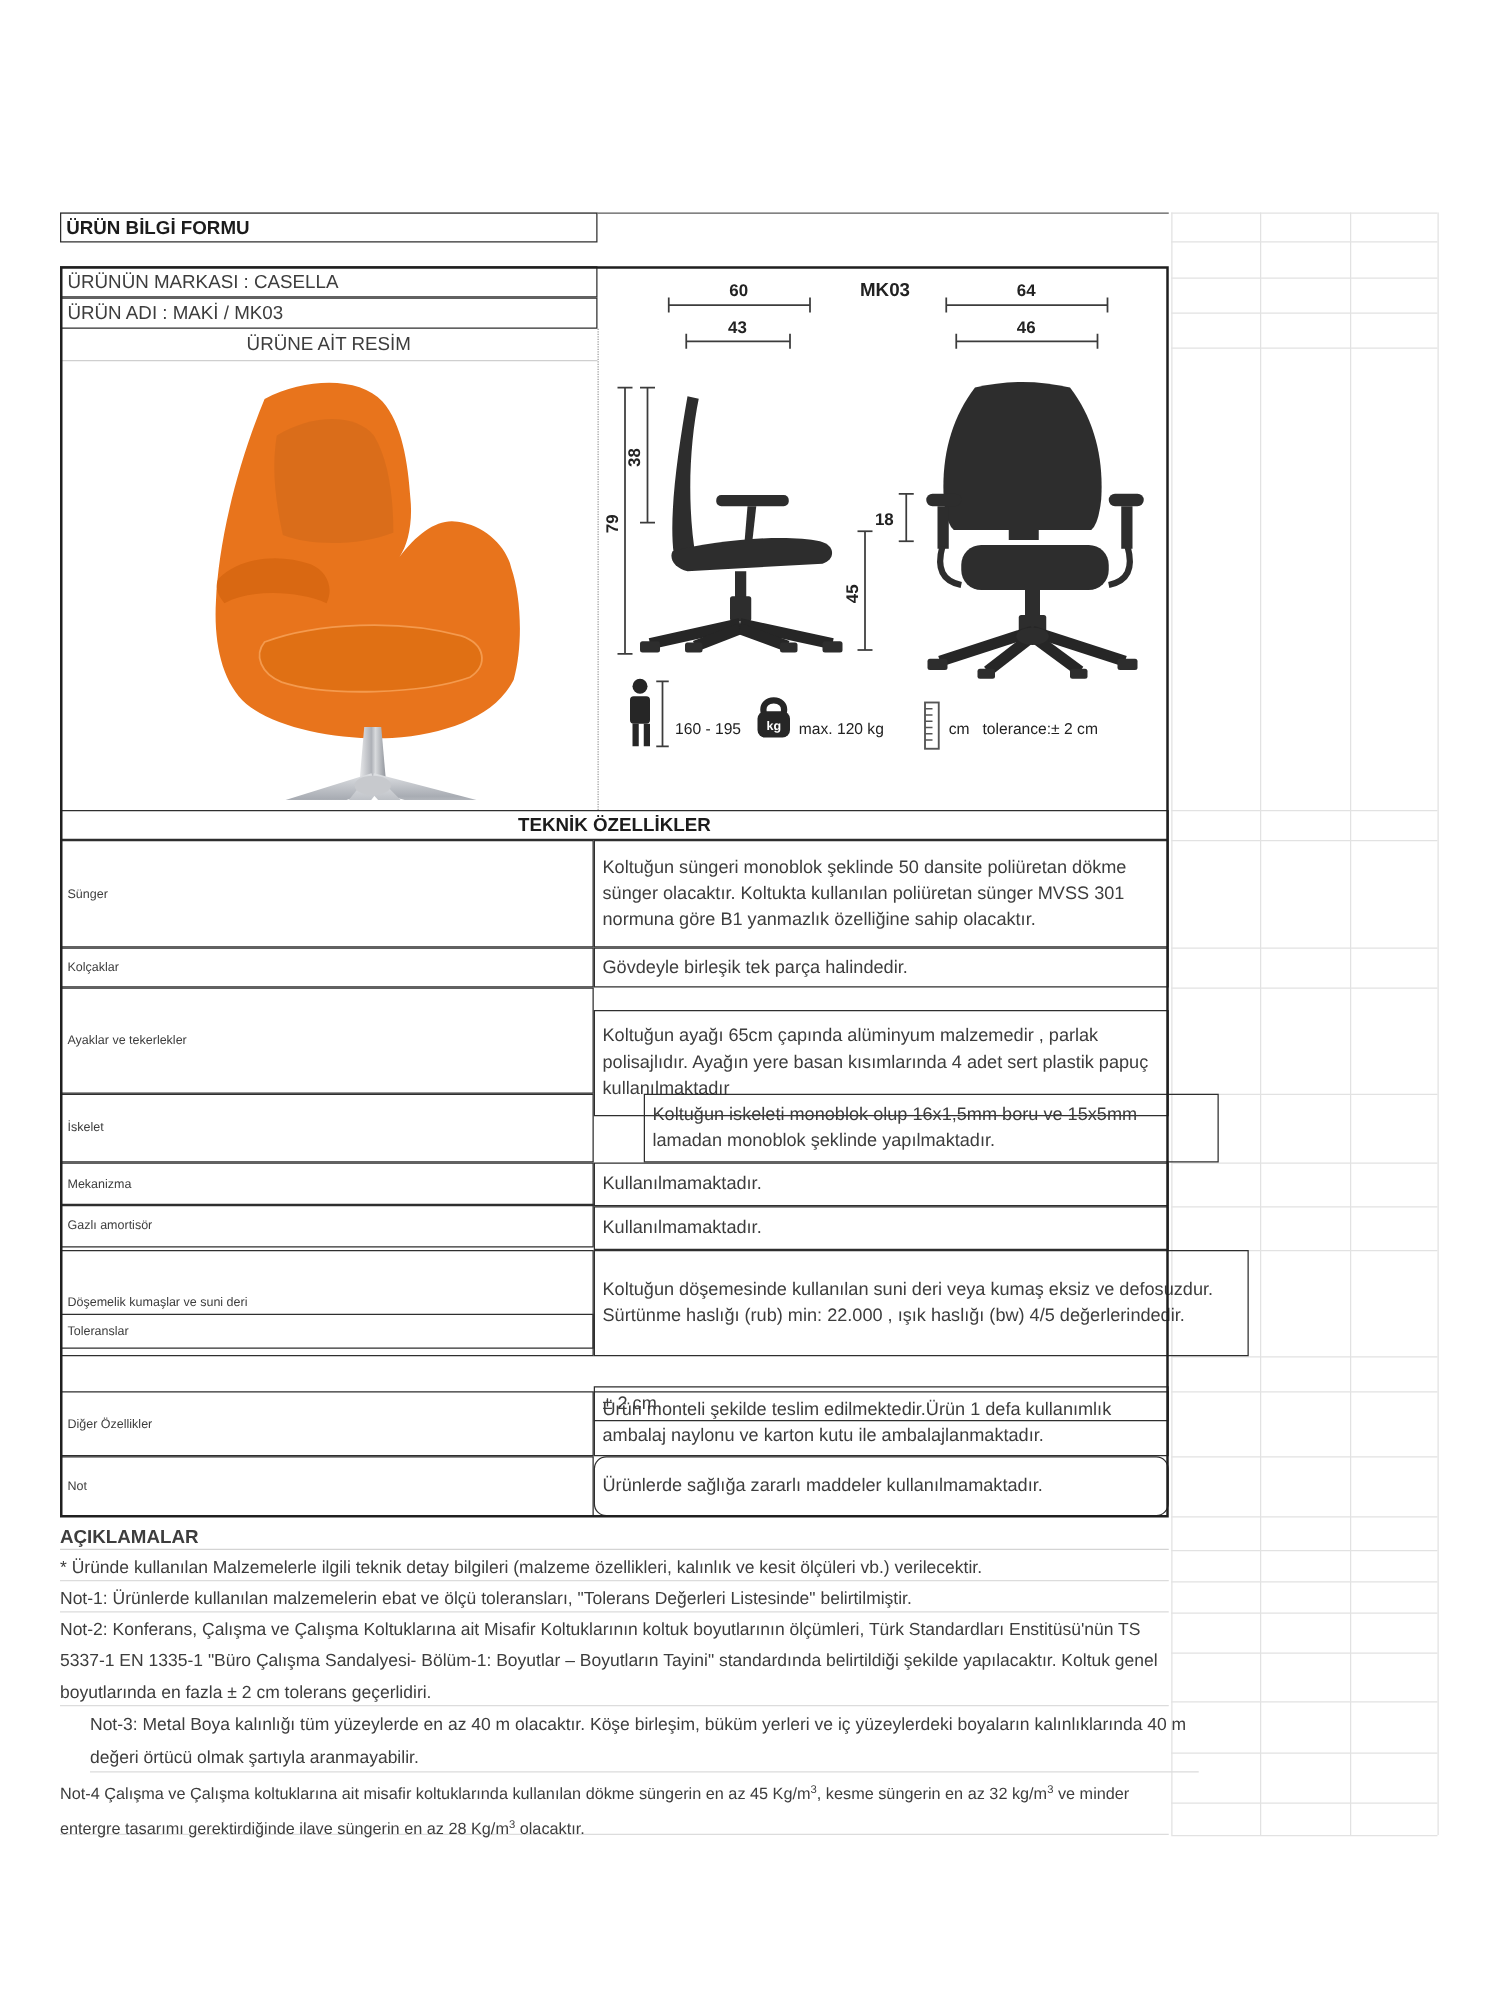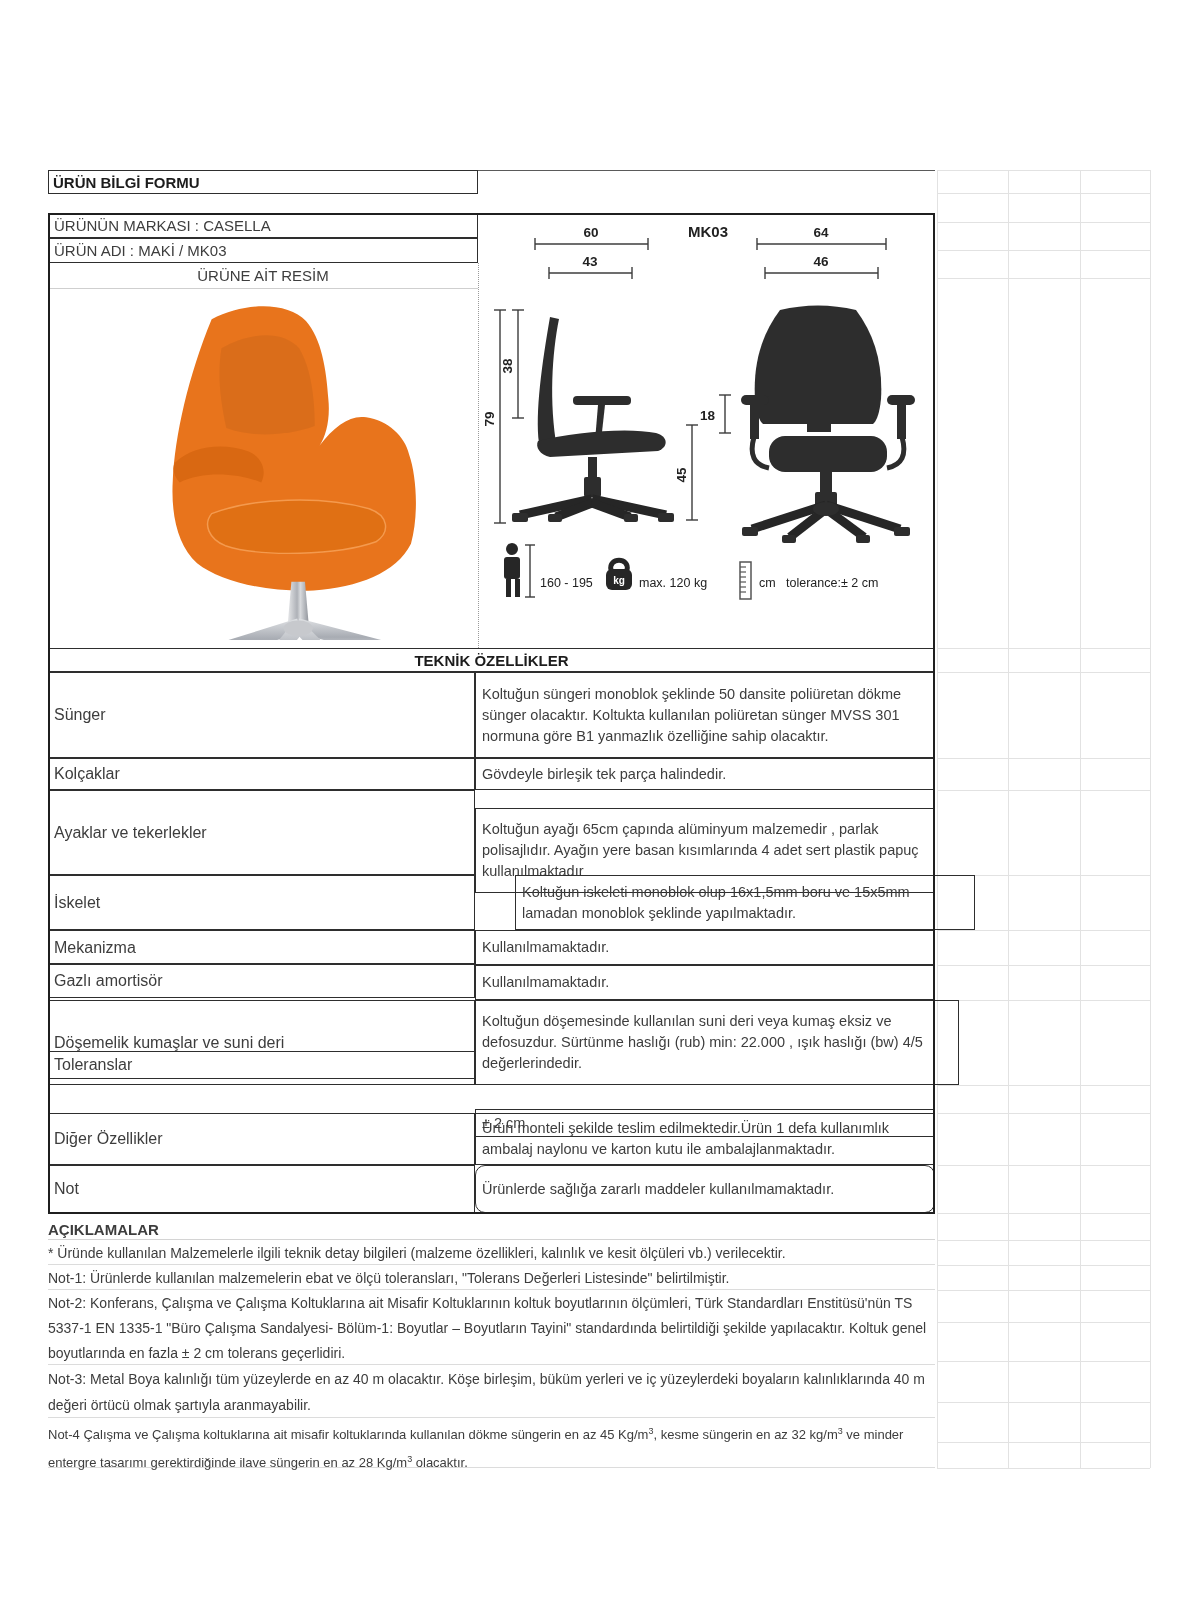--- a/index.html
+++ b/index.html
@@ -6,21 +6,21 @@
   body{
     width:1200px;height:1600px;position:relative;background:#ffffff;
     font-family:"Liberation Sans","DejaVu Sans",sans-serif;color:#3b3b3b;
     -webkit-font-smoothing:antialiased;
   }
   .abs{position:absolute;box-sizing:border-box;}
   .hline{position:absolute;height:1px;background:#e2e2e2;}
   .vline{position:absolute;width:1px;background:#e2e2e2;}
   .darkline{background:#5a5a5a;}
   .cell{position:absolute;box-sizing:border-box;border:1px solid #2e2e2e;}
-  .label-cell{display:flex;align-items:center;padding-left:5px;font-size:16px;color:#3d3d3d;}
+  .label-cell{display:flex;align-items:center;padding-left:5px;font-size:10px;color:#3d3d3d;}
   .value-cell{display:flex;align-items:center;padding:3px 6px;font-size:14.5px;line-height:21px;color:#3d3d3d;}
   .hdr-bold{font-weight:bold;color:#1c1c1c;}
   .topbox{border:1.5px solid #2e2e2e;display:flex;align-items:center;padding-left:4px;background:#fff;}
   .center-text{justify-content:center;padding-left:0;}
   .outer-frame{border:2px solid #1f1f1f;pointer-events:none;background:transparent;}
   .note-row{position:absolute;left:48px;width:887px;font-size:14px;line-height:25px;color:#3d3d3d;border-bottom:1px solid #dcdcdc;box-sizing:border-box;padding-top:1px;}
   .dotted-v{position:absolute;width:0;border-left:1px dotted #9a9a9a;}
   sup{font-size:9px;}
 </style>
 </head>
@@ -273,21 +273,21 @@
     </div>
     <div class="cell label-cell" style="left: 48px; top: 963px; width: 427px; height: 35px;">
       <span>Gazlı amortisör</span>
     </div>
     <div class="cell value-cell" style="left: 475px; top: 965px; width: 460px; height: 35px;">
       <span>Kullanılmamaktadır.</span>
     </div>
     <div class="cell label-cell" style="left: 48px; top: 1000px; width: 427px; height: 85px;">
       <span>Döşemelik kumaşlar ve suni deri</span>
     </div>
-    <div class="cell value-cell" style="left: 475px; top: 1000px; width: 484px; height: 85px;">
+    <div class="cell value-cell" style="left: 475px; top: 1000px; width: 524px; height: 85px;">
       <span>Koltuğun döşemesinde kullanılan suni deri veya kumaş eksiz ve defosuzdur. Sürtünme haslığı (rub) min: 22.000 , ışık haslığı (bw) 4/5 değerlerindedir.</span>
     </div>
     <div class="cell label-cell" style="left: 48px; top: 1051px; width: 427px; height: 28px;">
       <span>Toleranslar</span>
     </div>
     <div class="cell value-cell" style="left: 475px; top: 1109px; width: 460px; height: 28px;">
       <span>± 2 cm</span>
     </div>
     <div class="cell label-cell" style="left: 48px; top: 1113px; width: 427px; height: 52px;">
       <span>Diğer Özellikler</span>
@@ -308,18 +308,18 @@
 </div>
 <div class="note-row" style="top:1240px;height:25px;">
   <span>* Üründe kullanılan Malzemelerle ilgili teknik detay bilgileri (malzeme özellikleri, kalınlık ve kesit ölçüleri vb.)  verilecektir.</span>
 </div>
 <div class="note-row" style="top:1265px;height:25px;">
   <span>Not-1: Ürünlerde kullanılan malzemelerin ebat ve ölçü toleransları, "Tolerans Değerleri Listesinde" belirtilmiştir.</span>
 </div>
 <div class="note-row" style="top:1290px;height:75px;">
   <span>Not-2: Konferans, Çalışma ve Çalışma Koltuklarına ait  Misafir Koltuklarının koltuk boyutlarının ölçümleri, Türk Standardları Enstitüsü'nün TS 5337-1 EN 1335-1 "Büro Çalışma Sandalyesi- Bölüm-1: Boyutlar – Boyutların Tayini" standardında belirtildiği şekilde yapılacaktır. Koltuk genel boyutlarında en fazla ± 2 cm tolerans geçerlidiri.</span>
 </div>
-<div class="note-row" style="top:1365px;height:53px;line-height:26px;">
+<div class="note-row" style="top:1365px;height:53px;line-height:26px;margin-left:24px;">
   <span>Not-3: Metal Boya kalınlığı tüm yüzeylerde en az 40 m  olacaktır. Köşe birleşim, büküm yerleri ve iç yüzeylerdeki boyaların kalınlıklarında 40 m değeri örtücü olmak şartıyla aranmayabilir.</span>
 </div>
 <div class="note-row" style="top:1418px;height:50px;font-size:13px;line-height:24px;">
   <span>Not-4 Çalışma ve Çalışma koltuklarına ait misafir koltuklarında kullanılan dökme süngerin en az 45 Kg/m</span><sup>3</sup><span>, kesme süngerin en az 32 kg/m</span><sup>3</sup><span> ve minder entergre tasarımı gerektirdiğinde ilave süngerin en az 28 Kg/m</span><sup>3</sup><span> olacaktır.</span>
 </div>
 
 </body></html>

